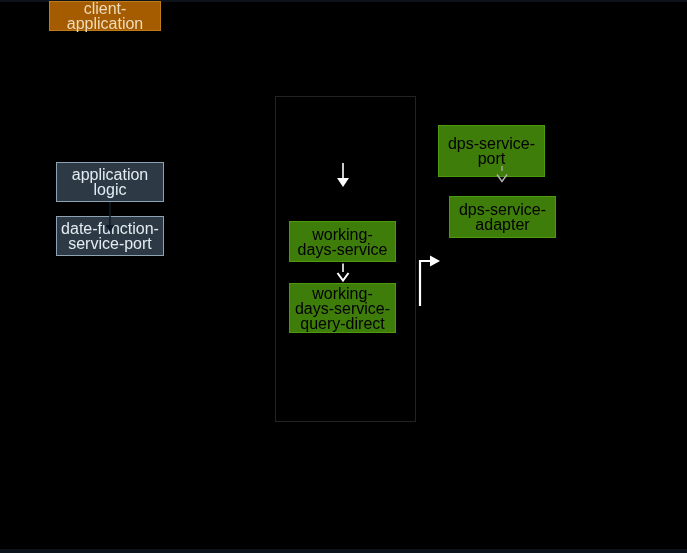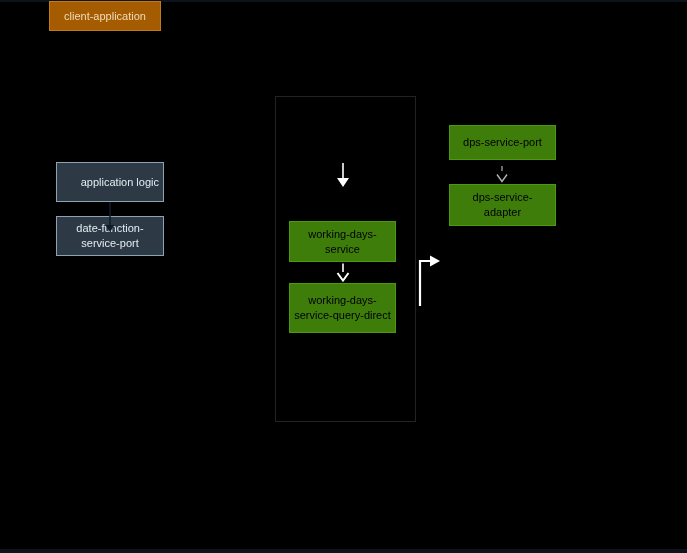--- a/index.html
+++ b/index.html
@@ -12,21 +12,21 @@
   }
   .edge-strip{position:absolute;left:0;width:687px;background:#0d131b;}
   .edge-strip.top{top:0;height:2px;}
   .edge-strip.bottom{bottom:0;height:4px;}
 
   .node{
     position:absolute;
     box-sizing:border-box;
     display:flex;align-items:center;justify-content:center;
     text-align:center;
-    font-size:11px;line-height:15px;
+    font-size:16px;line-height:15px;
     padding:2px 4px;
   }
   .node-client{
     background:#a55c00;border:1px solid #bf7b17;color:#eedcbc;
   }
   .node-slate{
     background:#2d3a46;border:1px solid #8ca3b3;color:#e4ecf2;justify-content:flex-end;
   }
   .node-green{
     background:#3f7d0b;border:1px solid #4e9a0e;color:#000;
@@ -36,22 +36,22 @@
     box-sizing:border-box;
     left:275px;top:96px;width:141px;height:326px;
     background:#000;
     border:1px solid #232323;
   }
   #n-client{left:49px;top:1px;width:112px;height:30px;}
   #n-applogic{left:56px;top:162px;width:108px;height:40px;}
   #n-datefsp{left:56px;top:216px;width:108px;height:40px;}
   #n-wds{left:289px;top:221px;width:107px;height:41px;}
   #n-wdsqd{left:289px;top:283px;width:107px;height:50px;}
-  #n-dsp{left:449px;top:125px;width:107px;height:35px;}
-  #n-dsa{left:449px;top:184px;width:107px;height:42px;}
+  #n-dsp{left:438px;top:125px;width:107px;height:52px;}
+  #n-dsa{left:449px;top:196px;width:107px;height:42px;}
 
   .arrow-layer{
     position:absolute;left:0;top:0;width:687px;height:553px;
     pointer-events:none;
   }
 </style>
 </head>
 <body>
 
 <div class="stage">

